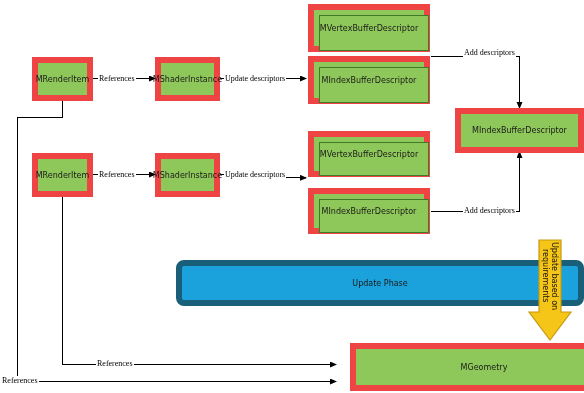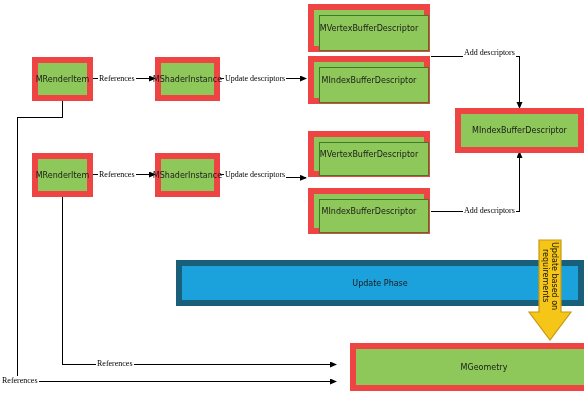--- a/index.html
+++ b/index.html
@@ -159,21 +159,21 @@
   </div>
 
   <div class="node stacked" style="left:308px; top:188px; width:122px; height:46px;">
     <span>MIndexBufferDescriptor</span>
   </div>
 
   <div class="node" style="left:455px; top:108px; width:129px; height:45px;">
     <span>MIndexBufferDescriptor</span>
   </div>
 
-  <div class="node blue" style="left:176px; top:260px; width:408px; height:46px; font-size:8px;">
+  <div class="node blue" style="left:176px; top:260px; width:408px; height:46px; font-size:8px;border-radius:8px;">
     <span>Update Phase</span>
   </div>
 
   <div class="node" style="left:350px; top:343px; width:268px; height:48px;">
     <span>MGeometry</span>
   </div>
 
   <div class="bigarrow" style="left:528px; top:239px; width:44px; height:103px;">
     <svg width="44" height="103" viewBox="0 0 44 103" xmlns="http://www.w3.org/2000/svg">
       <path d="M11,1 L33,1 L33,73 L43,73 L22,101 L1,73 L11,73 Z" fill="#f5c518" stroke="#c79a10" stroke-width="1.2"></path>

